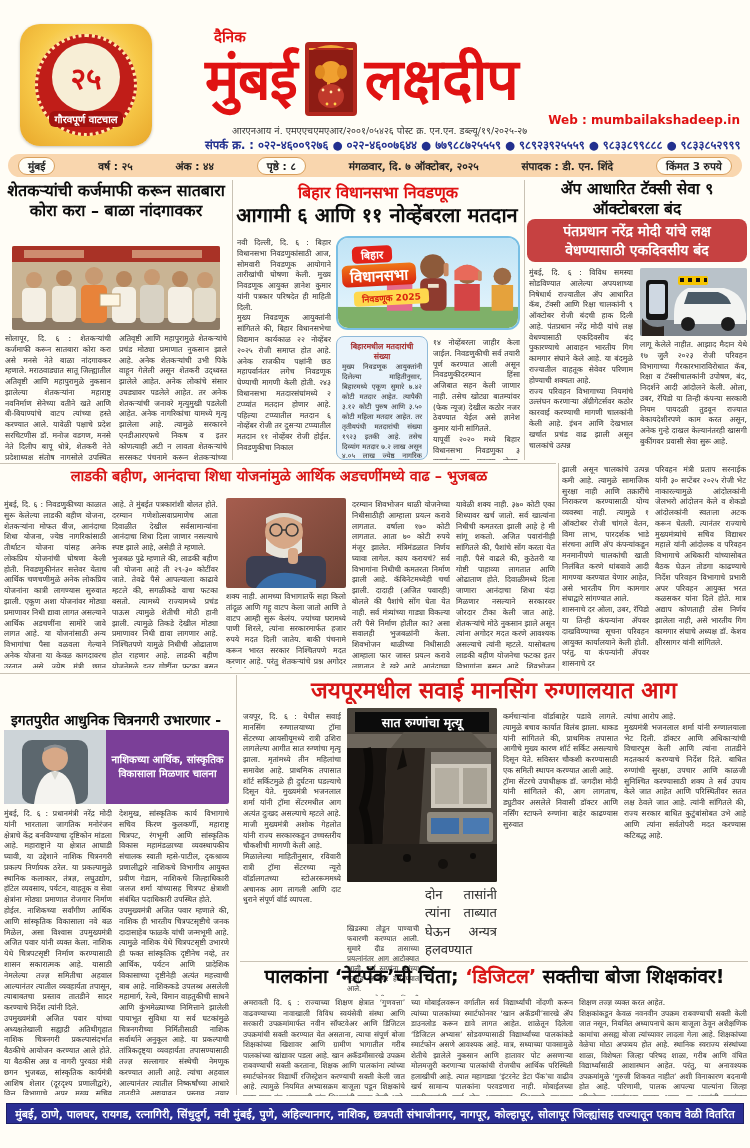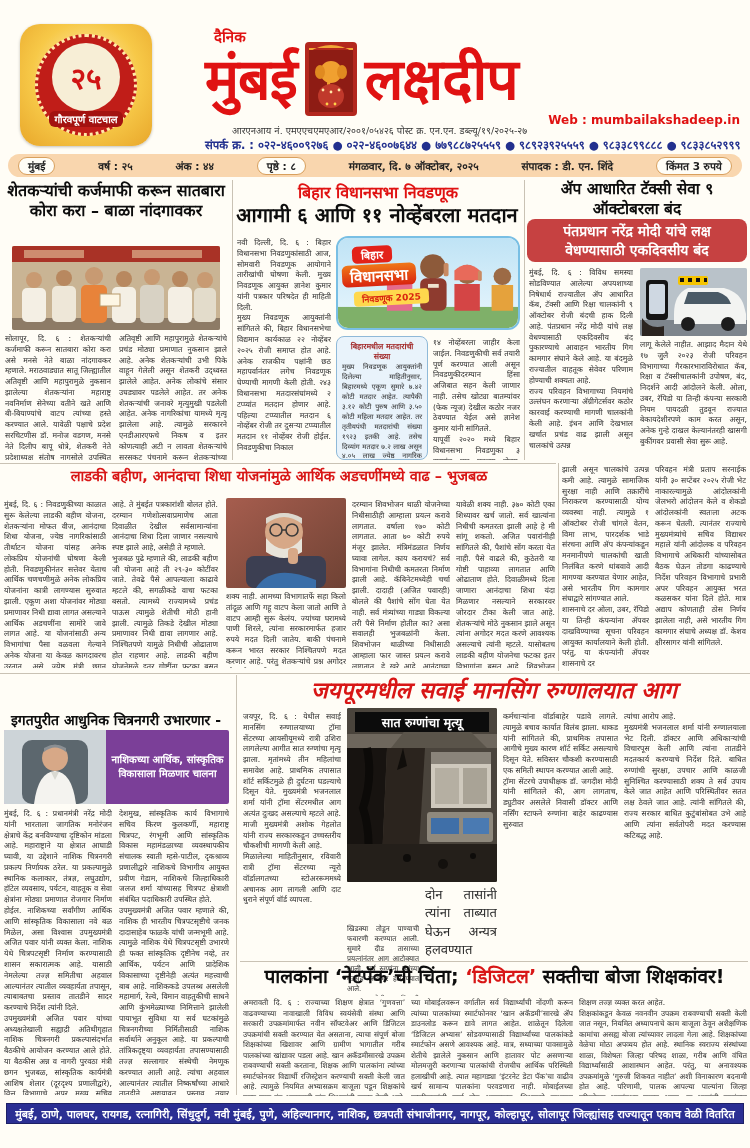--- a/index.html
+++ b/index.html
@@ -266,21 +266,21 @@
     </div>
     <div class="ptext">नाशिकच्या आर्थिक, सांस्कृतिक विकासाला मिळणार चालना</div>
   </div>
   <div class="col" style="left:4px;top:809px;width:108px;height:286px;">मुंबई, दि. ६ : प्रधानमंत्री नरेंद्र मोदी यांनी भारताला जागतिक मनोरंजन क्षेत्राचे केंद्र बनविण्याचा दृष्टिकोन मांडला आहे. महाराष्ट्राने या क्षेत्रात आघाडी घ्यावी, या उद्देशाने नाशिक चित्रनगरी प्रकल्प निर्णायक ठरेल. या प्रकल्पामुळे स्थानिक कलाकार, तंत्रज्ञ, लघुउद्योग, हॉटेल व्यवसाय, पर्यटन, वाहतूक व सेवा क्षेत्रांना मोठ्या प्रमाणात रोजगार निर्माण होईल. नाशिकच्या सर्वांगीण आर्थिक आणि सांस्कृतिक विकासाला नवे बळ मिळेल, असा विश्वास उपमुख्यमंत्री अजित पवार यांनी व्यक्त केला. नाशिक येथे चित्रपटसृष्टी निर्माण करण्यासाठी शासन सकारात्मक आहे. यासाठी नेमलेल्या तज्ज्ञ समितीचा अहवाल आल्यानंतर त्यातील व्यवहार्यता तपासून, त्याबाबतचा प्रस्ताव तातडीने सादर करण्याचे निर्देश त्यांनी दिले.
 उपमुख्यमंत्री अजित पवार यांच्या अध्यक्षतेखाली सह्याद्री अतिथीगृहात नाशिक चित्रनगरी प्रकल्पासंदर्भात बैठकीचे आयोजन करण्यात आले होते. या बैठकीस अन्न व नागरी पुरवठा मंत्री छगन भुजबळ, सांस्कृतिक कार्यमंत्री आशिष शेलार (दूरदृश्य प्रणालीद्वारे), वित्त विभागाचे अपर मुख्य सचिव ओ.पी. गुप्ता, महसूल विभागाचे अपर मुख्य सचिव विकास खारगे, नियोजन विभागाचे प्रधान सचिव सौरभ विजय, उपमुख्यमंत्र्यांचे सचिव डॉ. राजेश</div>
   <div class="col" style="left:119px;top:809px;width:110px;height:286px;">देशमुख, सांस्कृतिक कार्य विभागाचे सचिव किरण कुलकर्णी, महाराष्ट्र चित्रपट, रंगभूमी आणि सांस्कृतिक विकास महामंडळाच्या व्यवस्थापकीय संचालक स्वाती म्हसे-पाटील, दृकश्राव्य प्रणालीद्वारे नाशिकचे विभागीय आयुक्त प्रवीण गेडाम, नाशिकचे जिल्हाधिकारी जलज शर्मा यांच्यासह चित्रपट क्षेत्राशी संबंधित पदाधिकारी उपस्थित होते.
 उपमुख्यमंत्री अजित पवार म्हणाले की, नाशिक ही भारतीय चित्रपटसृष्टीचे जनक दादासाहेब फाळके यांची जन्मभूमी आहे. त्यामुळे नाशिक येथे चित्रपटसृष्टी उभारणे ही फक्त सांस्कृतिक दृष्टीनेच नव्हे, तर आर्थिक, पर्यटन आणि प्रादेशिक विकासाच्या दृष्टीनेही अत्यंत महत्त्वाची बाब आहे. नाशिककडे उपलब्ध असलेली महामार्ग, रेल्वे, विमान वाहतुकीची साधने आणि कुंभमेळ्याच्या निमित्ताने झालेली पायाभूत सुविधा या सर्व घटकांमुळे चित्रनगरीच्या निर्मितीसाठी नाशिक सर्वार्थाने अनुकूल आहे. या प्रकल्पाची तांत्रिकदृष्ट्या व्यवहार्यता तपासण्यासाठी तज्ज्ञ सल्लागार संस्थेची नेमणूक करण्यात आली आहे. त्यांचा अहवाल आल्यानंतर त्यातील निष्कर्षांच्या आधारे तातडीने अद्ययावत प्रस्ताव तयार करण्याचे निर्देश त्यांनी दिले.</div>
 
   <div class="rule-v" style="left:236px;top:675px;height:420px;"></div>
 
-  <div class="hl hl-red" style="left:240px;top:676px;width:508px;font-size:22.5px;white-space:nowrap;overflow:hidden;font-style:italic;">जयपूरमधील सवाई मानसिंग रुग्णालयात आग</div>
+  <div class="hl hl-red" style="left:240px;top:676px;width:508px;font-size:22.5px;white-space:nowrap;overflow:hidden;">जयपूरमधील सवाई मानसिंग रुग्णालयात आग</div>
   <div class="col" style="left:243px;top:712px;width:98px;height:246px;">जयपूर, दि. ६ : येथील सवाई मानसिंग रुग्णालयाच्या ट्रॉमा सेंटरच्या आयसीयूमध्ये रात्री उशिरा लागलेल्या आगीत सात रुग्णांचा मृत्यू झाला. मृतांमध्ये तीन महिलांचा समावेश आहे. प्राथमिक तपासात शॉर्ट सर्किटमुळे ही दुर्घटना घडल्याचे दिसून येते. मुख्यमंत्री भजनलाल शर्मा यांनी ट्रॉमा सेंटरमधील आग अत्यंत दुःखद असल्याचे म्हटले आहे. माजी मुख्यमंत्री अशोक गेहलोत यांनी राज्य सरकारकडून उच्चस्तरीय चौकशीची मागणी केली आहे.
 मिळालेल्या माहितीनुसार, रविवारी रात्री ट्रॉमा सेंटरच्या न्यूरो वॉर्डालगतच्या स्टोअररूममध्ये अचानक आग लागली आणि दाट धुराने संपूर्ण वॉर्ड व्यापला.</div>
 
   <div class="photo" style="left:347px;top:708px;width:150px;height:174px;background:#2a2520;">
     <svg viewBox="0 0 150 174" preserveAspectRatio="none" style="position:absolute;inset:0;">
       <rect width="150" height="174" fill="#4a443c"></rect>
       <rect y="26" width="150" height="14" fill="#6e675d"></rect>
       <path d="M0 40 L40 40 L34 174 L0 174 Z" fill="#171310"></path>
       <path d="M40 40 L78 40 L70 174 L34 174 Z" fill="#2b241e"></path>
       <path d="M20 40 q6 30 -4 60 q10 30 2 74" stroke="#0c0a08" stroke-width="8" fill="none"></path>

